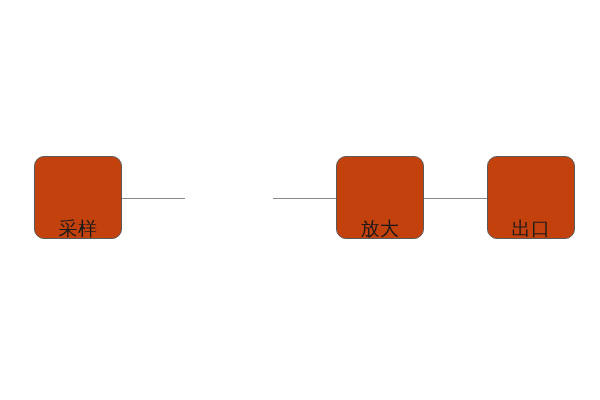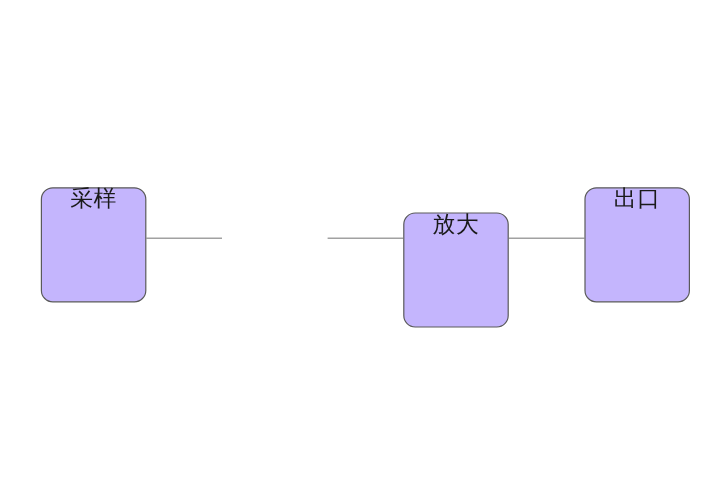--- a/index.html
+++ b/index.html
@@ -15,27 +15,27 @@
   }
   #diagram-canvas {
     position: relative;
     width: 600px;
     height: 400px;
     background: #ffffff;
   }
   .flow-node {
     position: absolute;
     width: 88px;
-    height: 96px;
+    height: 83px;
     box-sizing: border-box;
     border: 1.3px solid #5a5a5a;
     border-radius: 10px;
-    background: #c4b5fd;
+    background: #c2410c;
     display: flex;
-    align-items: flex-start;
+    align-items: flex-end;
     justify-content: center;
     z-index: 2;
   }
   .flow-node-label {
     font-size: 19px;
     line-height: 1;
     color: #1a1a1a;
     letter-spacing: 0.5px;
     white-space: nowrap;
     font-family: "DejaVu Sans", "Liberation Sans", sans-serif;
@@ -56,21 +56,21 @@
 
   <div class="flow-connector" style="left:273px; top:198px; width:63px;"></div>
 
   <div class="flow-connector" style="left:424px; top:198px; width:63px;"></div>
 
   <div class="flow-node" style="left:34px; top:156px;">
     <span class="flow-node-label">采样</span>
   </div>
 
 
-  <div class="flow-node" style="left:336px; top:156px;margin-top:21px;">
+  <div class="flow-node" style="left:336px; top:156px;">
     <span class="flow-node-label">放大</span>
   </div>
 
   <div class="flow-node" style="left:487px; top:156px;">
     <span class="flow-node-label">出口</span>
   </div>
 
 </div>
 
 </body></html>

